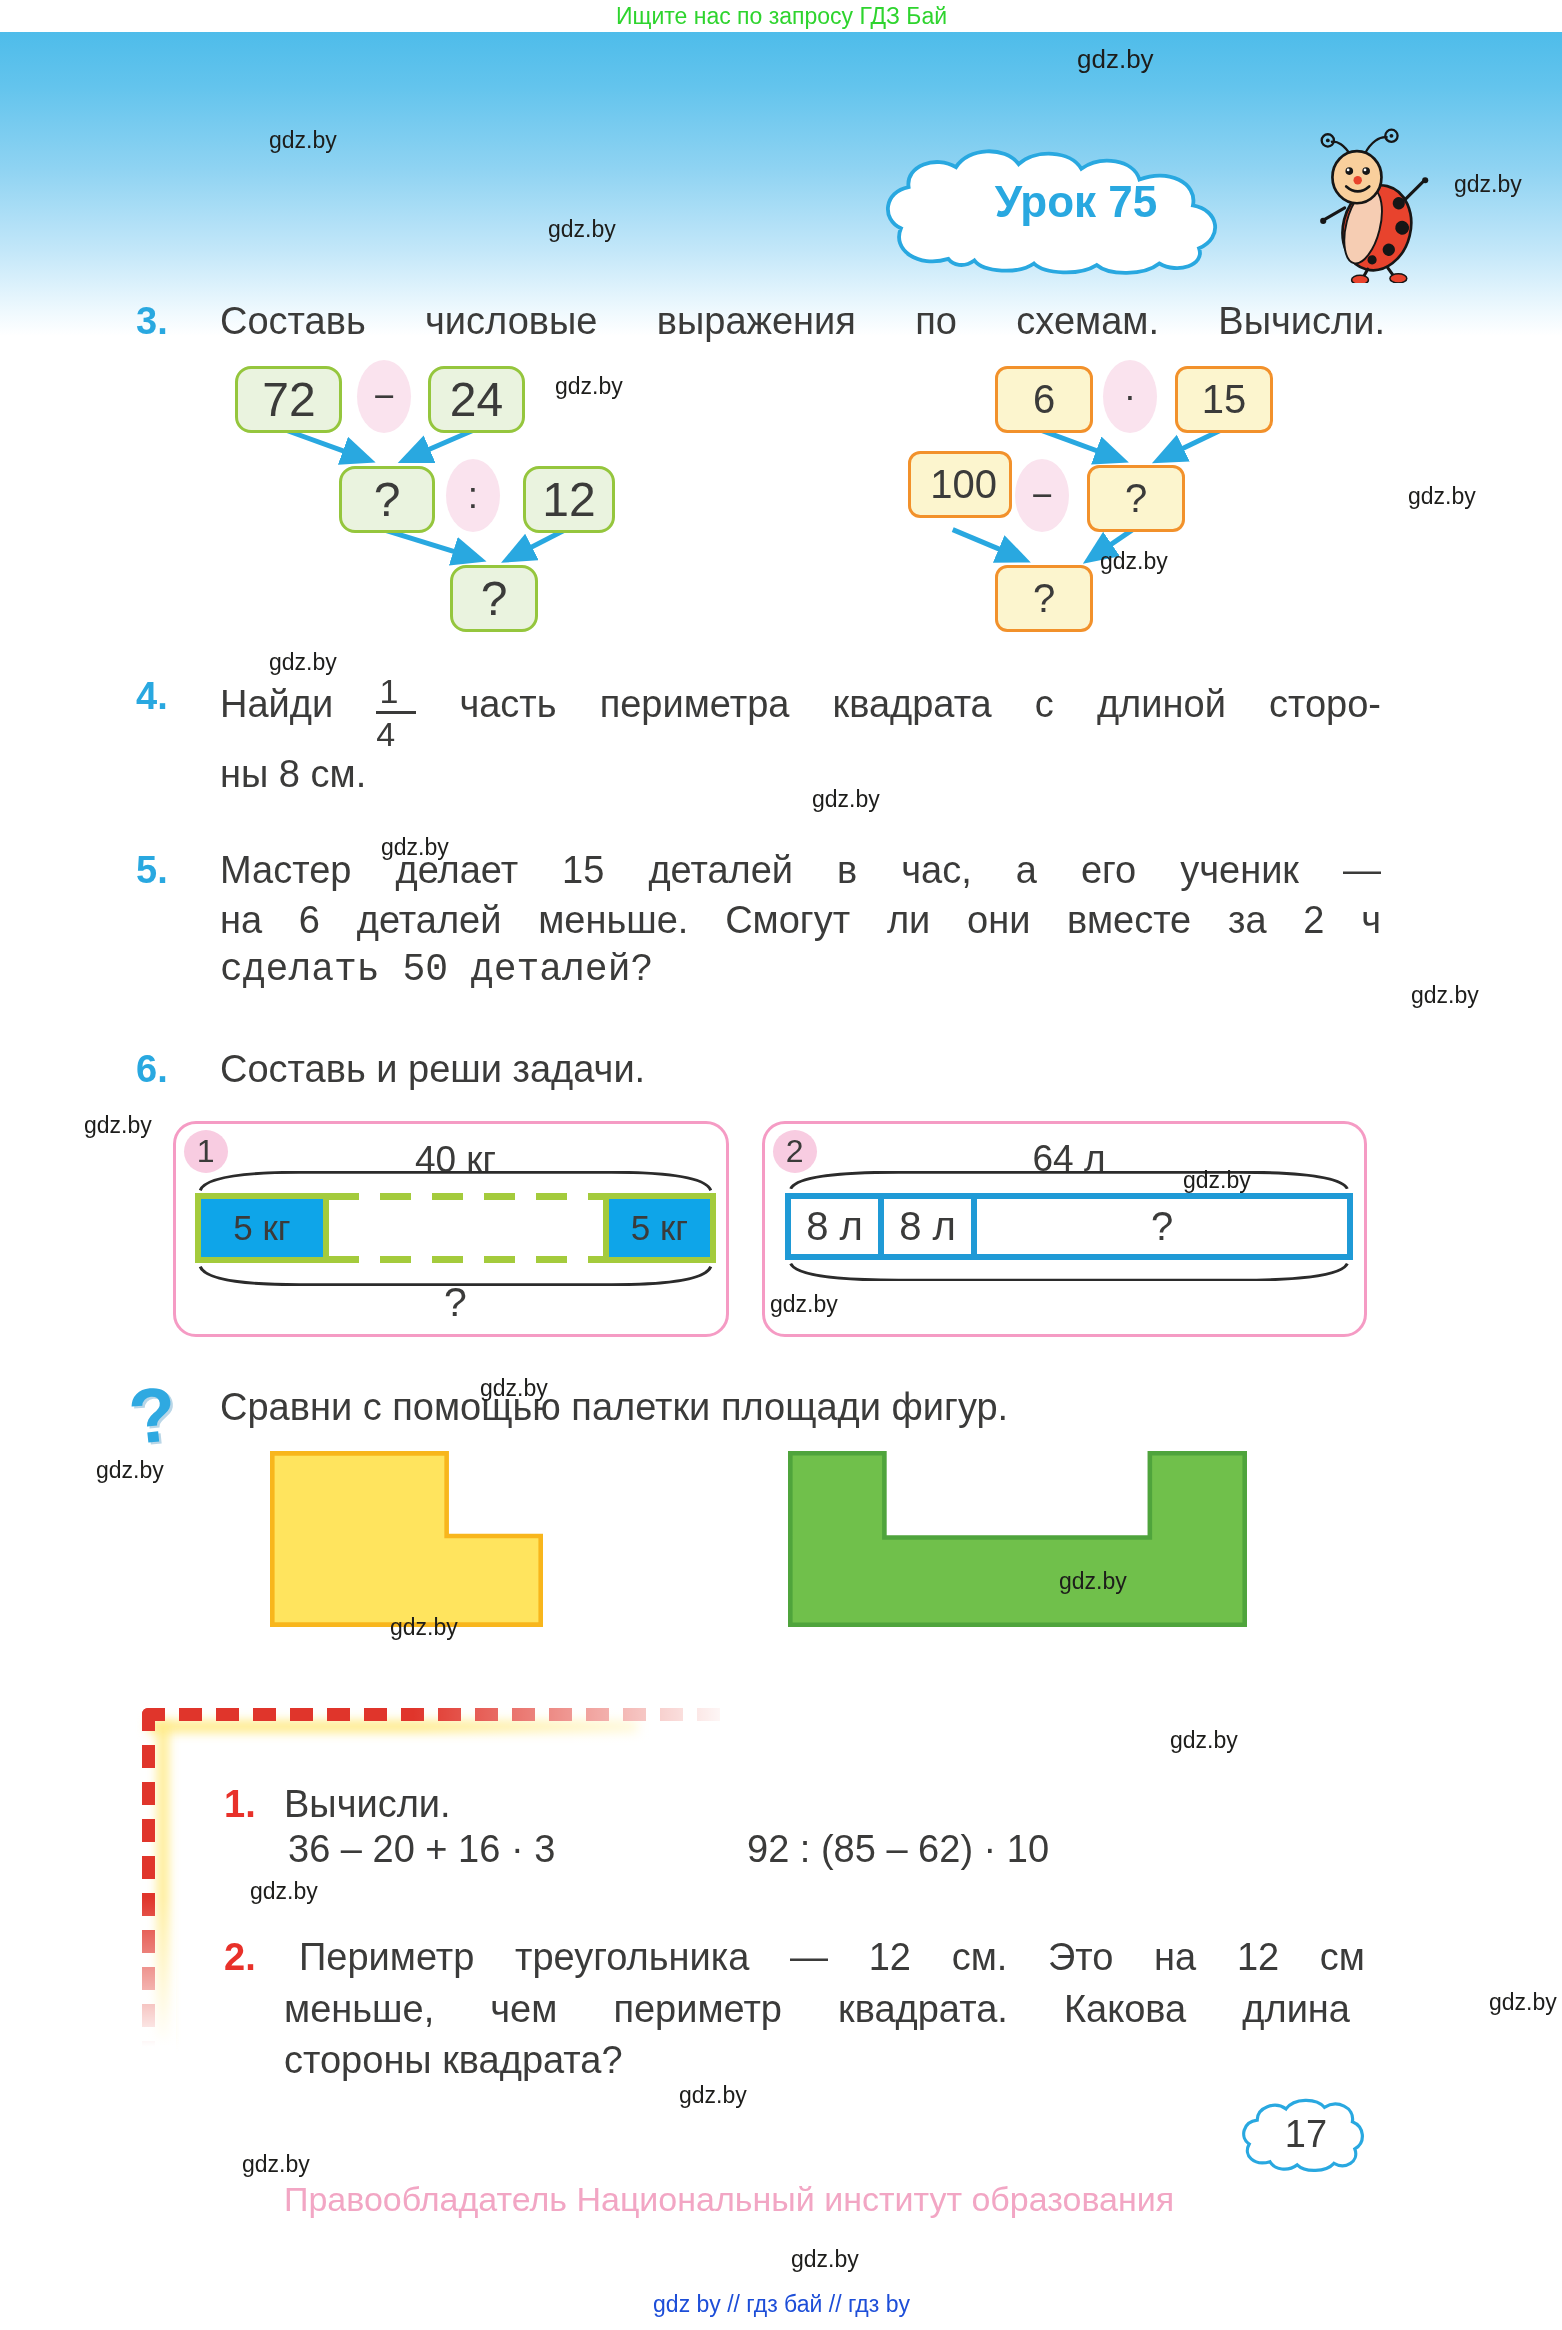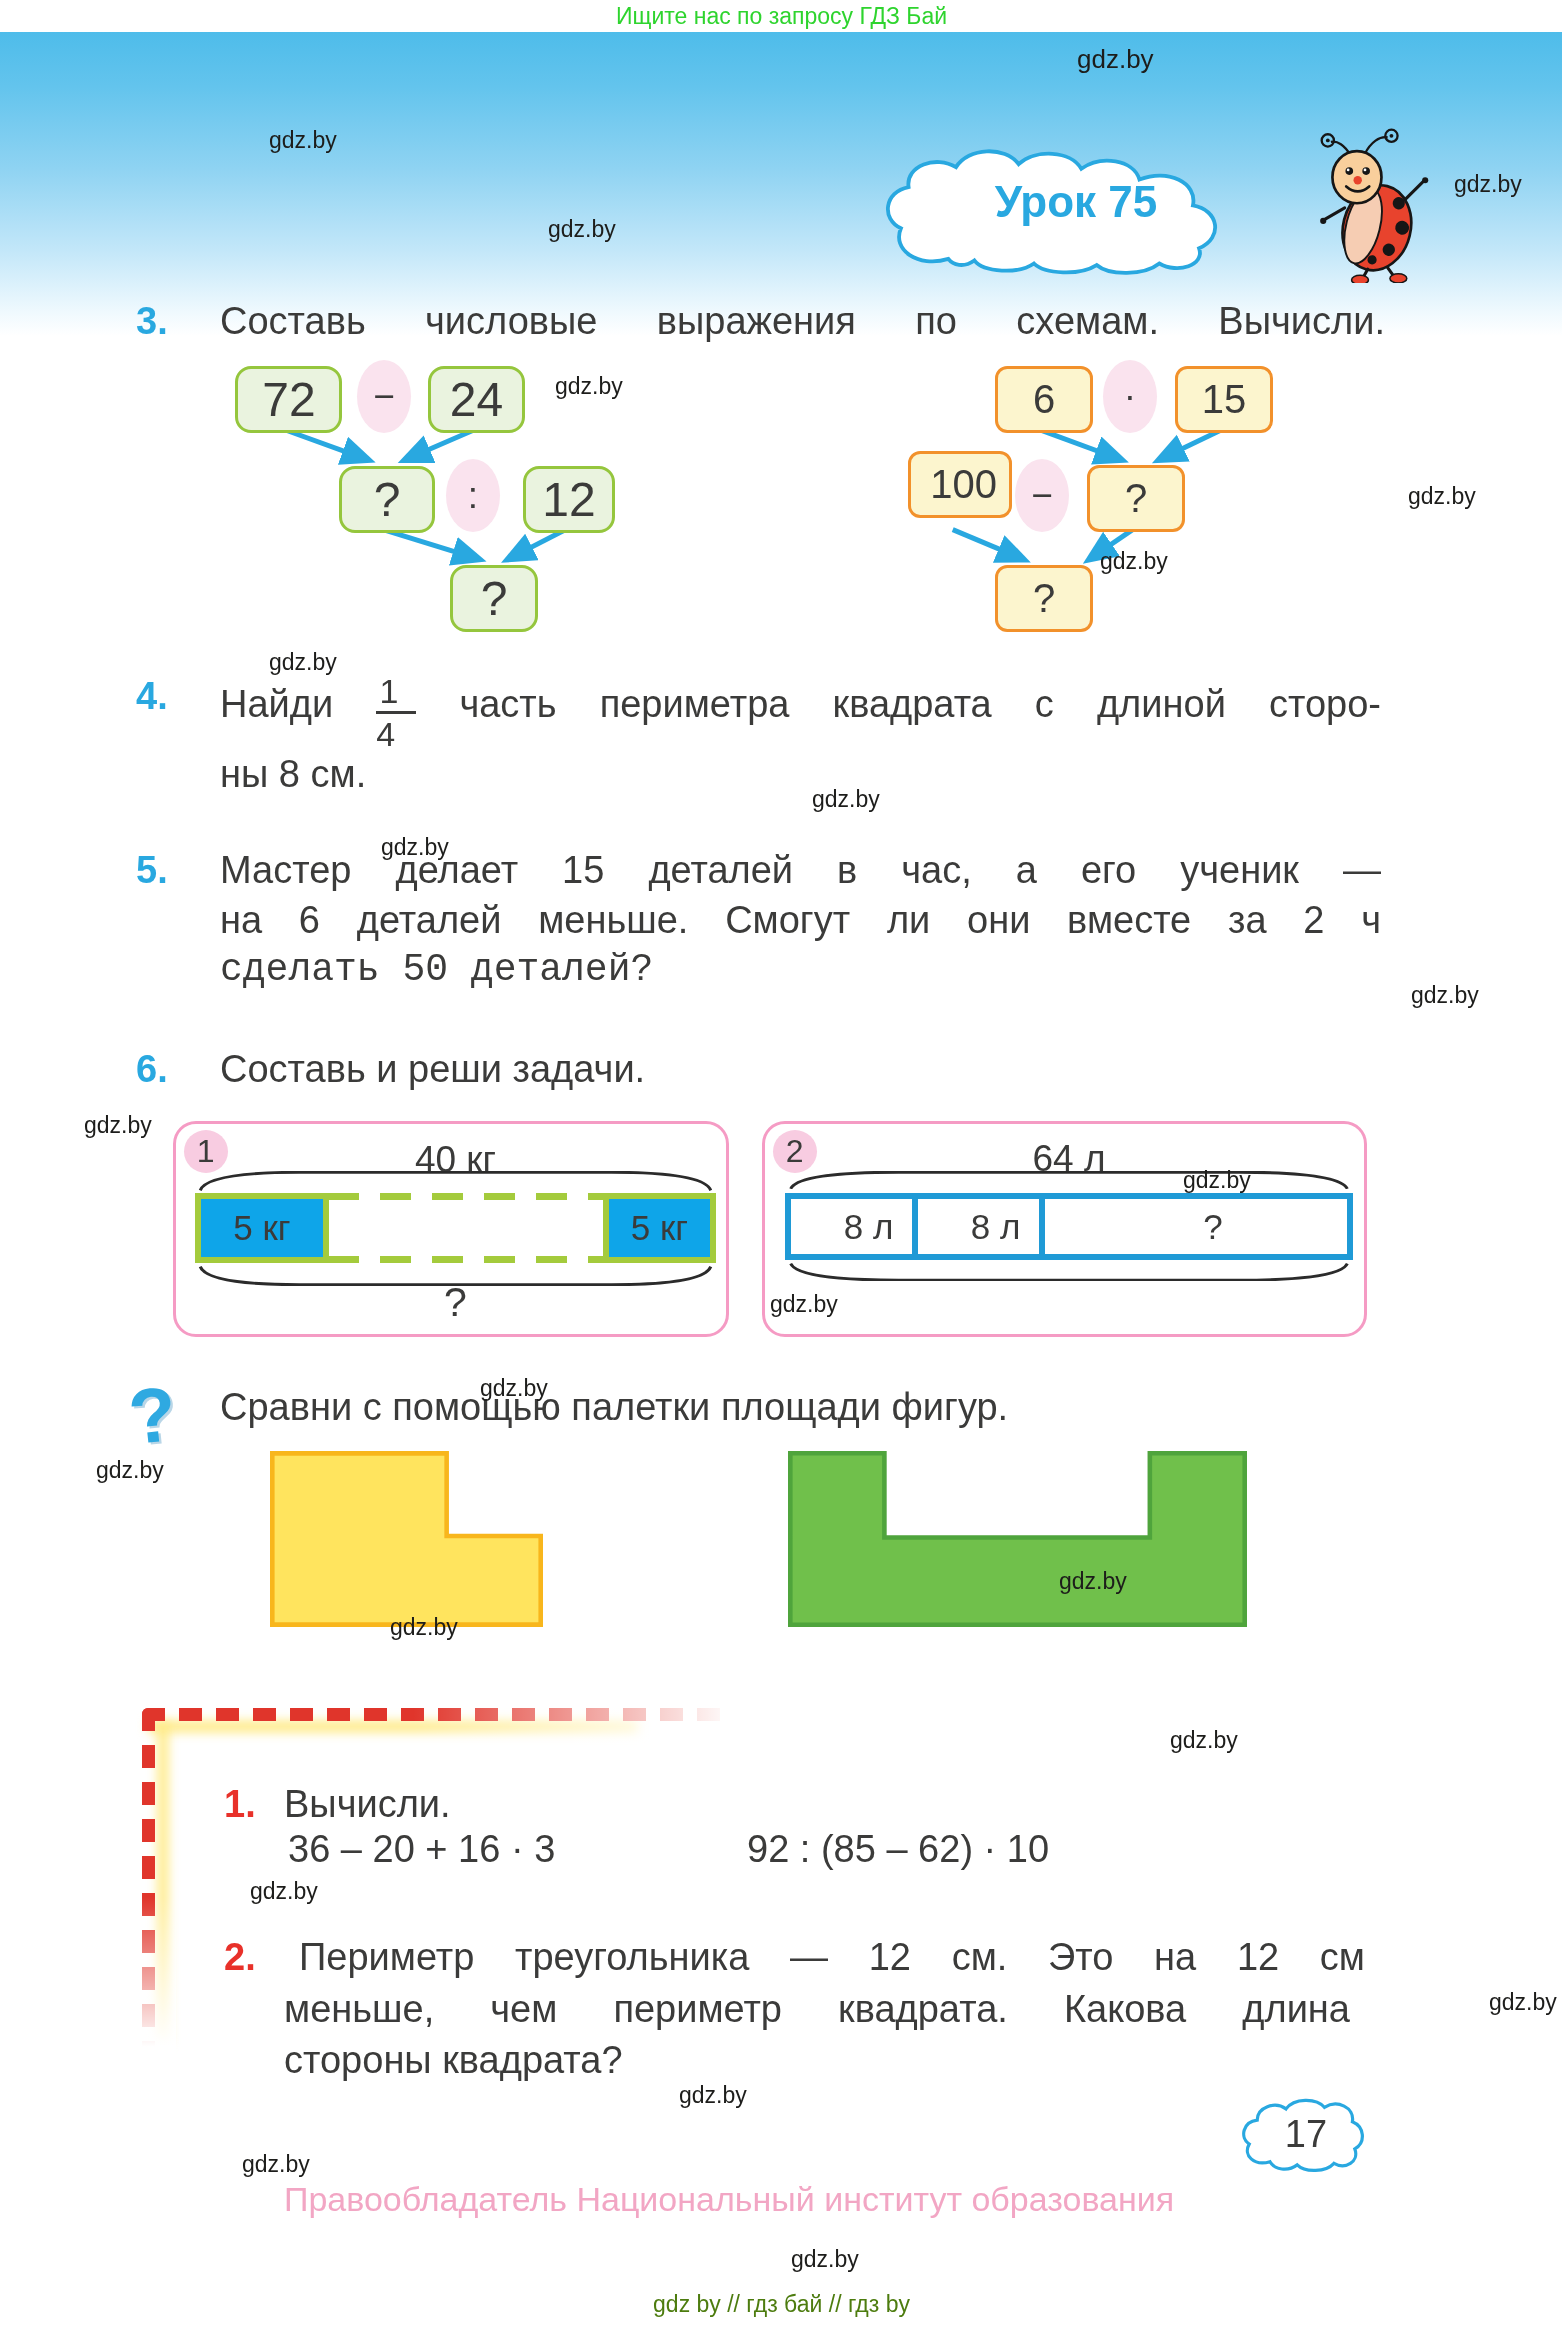--- a/index.html
+++ b/index.html
@@ -38,38 +38,38 @@
   .arc{position:absolute;}
   .bar1{position:absolute;display:flex;}
   .bcellg{border:6.9px solid #A4CB3C;display:flex;align-items:center;justify-content:center;
           font-size:35px;background:#0ea5e9;box-sizing:border-box;}
   .bmid{flex:1;position:relative;}
   .bmid::before{content:"";position:absolute;left:-1.5px;right:-1.5px;top:0;height:6.9px;
       background:repeating-linear-gradient(90deg,#A4CB3C 0 31px,rgba(0,0,0,0) 31px 52px);}
   .bmid::after{content:"";position:absolute;left:-1.5px;right:-1.5px;bottom:0;height:6.9px;
       background:repeating-linear-gradient(90deg,#A4CB3C 0 31px,rgba(0,0,0,0) 31px 52px);}
   .bar2{position:absolute;display:flex;border:6.9px solid #1F9AD6;box-sizing:border-box;}
-  .b2cell{display:flex;align-items:center;justify-content:center;font-size:35px;box-sizing:border-box;margin-left:34px;}
+  .b2cell{display:flex;align-items:center;justify-content:center;font-size:40px;box-sizing:border-box;}
   
   .dash-h{position:absolute;left:142px;top:1708px;width:612px;height:13px;border-radius:6.1px;
       background:repeating-linear-gradient(90deg,#E0352B 0 23px,rgba(0,0,0,0) 23px 37px);z-index:4;}
   .dash-v{position:absolute;left:142px;top:1708px;width:13px;height:344px;border-radius:6.1px;
       background:repeating-linear-gradient(180deg,#E0352B 0 23px,rgba(0,0,0,0) 23px 37px);z-index:4;}
   .glow-h{position:absolute;left:148px;top:1721px;width:490px;height:10.7px;background:#FFE97E;
       filter:blur(5.4px);z-index:3;}
   .glow-v{position:absolute;left:158px;top:1723px;width:10px;height:321px;background:#FFE97E;
       filter:blur(5.4px);z-index:3;}
   .fade-r{position:absolute;left:413px;top:1701px;width:428px;height:43px;z-index:5;
       background:linear-gradient(90deg,rgba(255,255,255,0) 0%,#fff 75%);}
   .fade-b{position:absolute;left:130px;top:1897px;width:46px;height:176px;z-index:5;
       background:linear-gradient(180deg,rgba(255,255,255,0) 0%,#fff 85%);}
   .qicon{position:absolute;left:129px;top:1371px;font-size:77px;font-weight:700;color:#2FA9E1;
       transform:rotate(-6deg);text-shadow:2.3px 2.3px 0 rgba(23,118,176,.3);z-index:10;}
   .copyright{position:absolute;left:284px;top:2180px;font-size:34px;color:#F2A6C4;white-space:nowrap;z-index:10;}
-  .links{position:absolute;left:0;top:2291px;width:1563px;text-align:center;font-size:23px;color:#4d7c0f;z-index:10;}
+  .links{position:absolute;left:0;top:2291px;width:1563px;text-align:center;font-size:23px;color:#1d4ed8;z-index:10;}
   .pagecloud-label{position:absolute;left:1241px;top:2113px;width:130px;text-align:center;
       font-size:38px;color:#3B3B3A;z-index:11;}
   svg.deco{position:absolute;z-index:7;}
 </style>
 </head>
 <body>
 
 <div class="page">
 
   <div class="promo">Ищите нас по запросу ГДЗ Бай</div>

